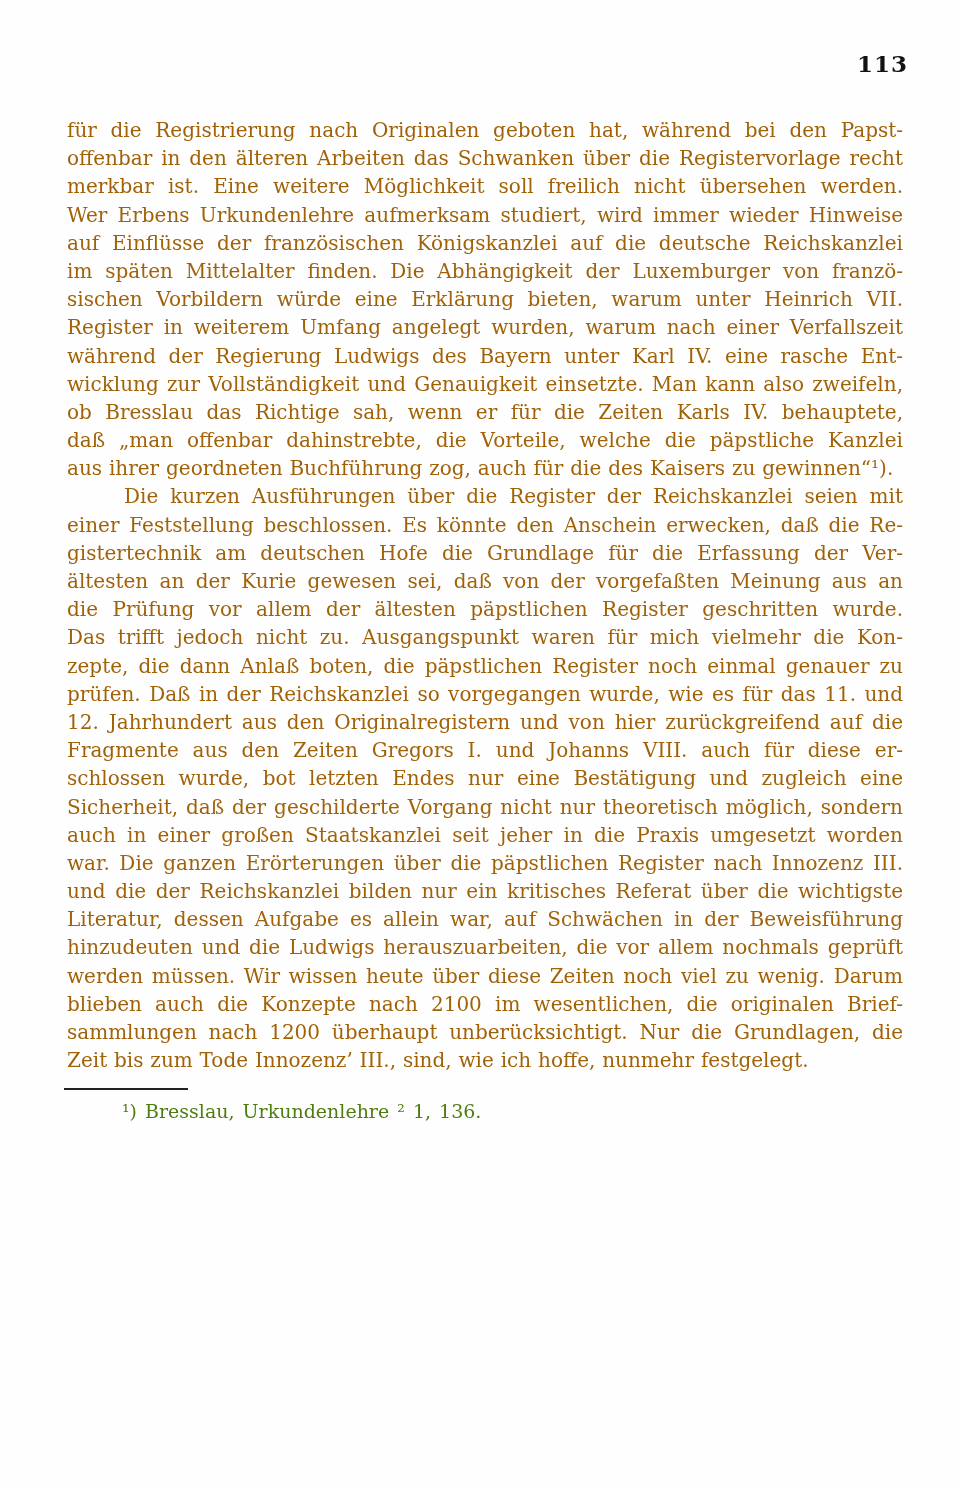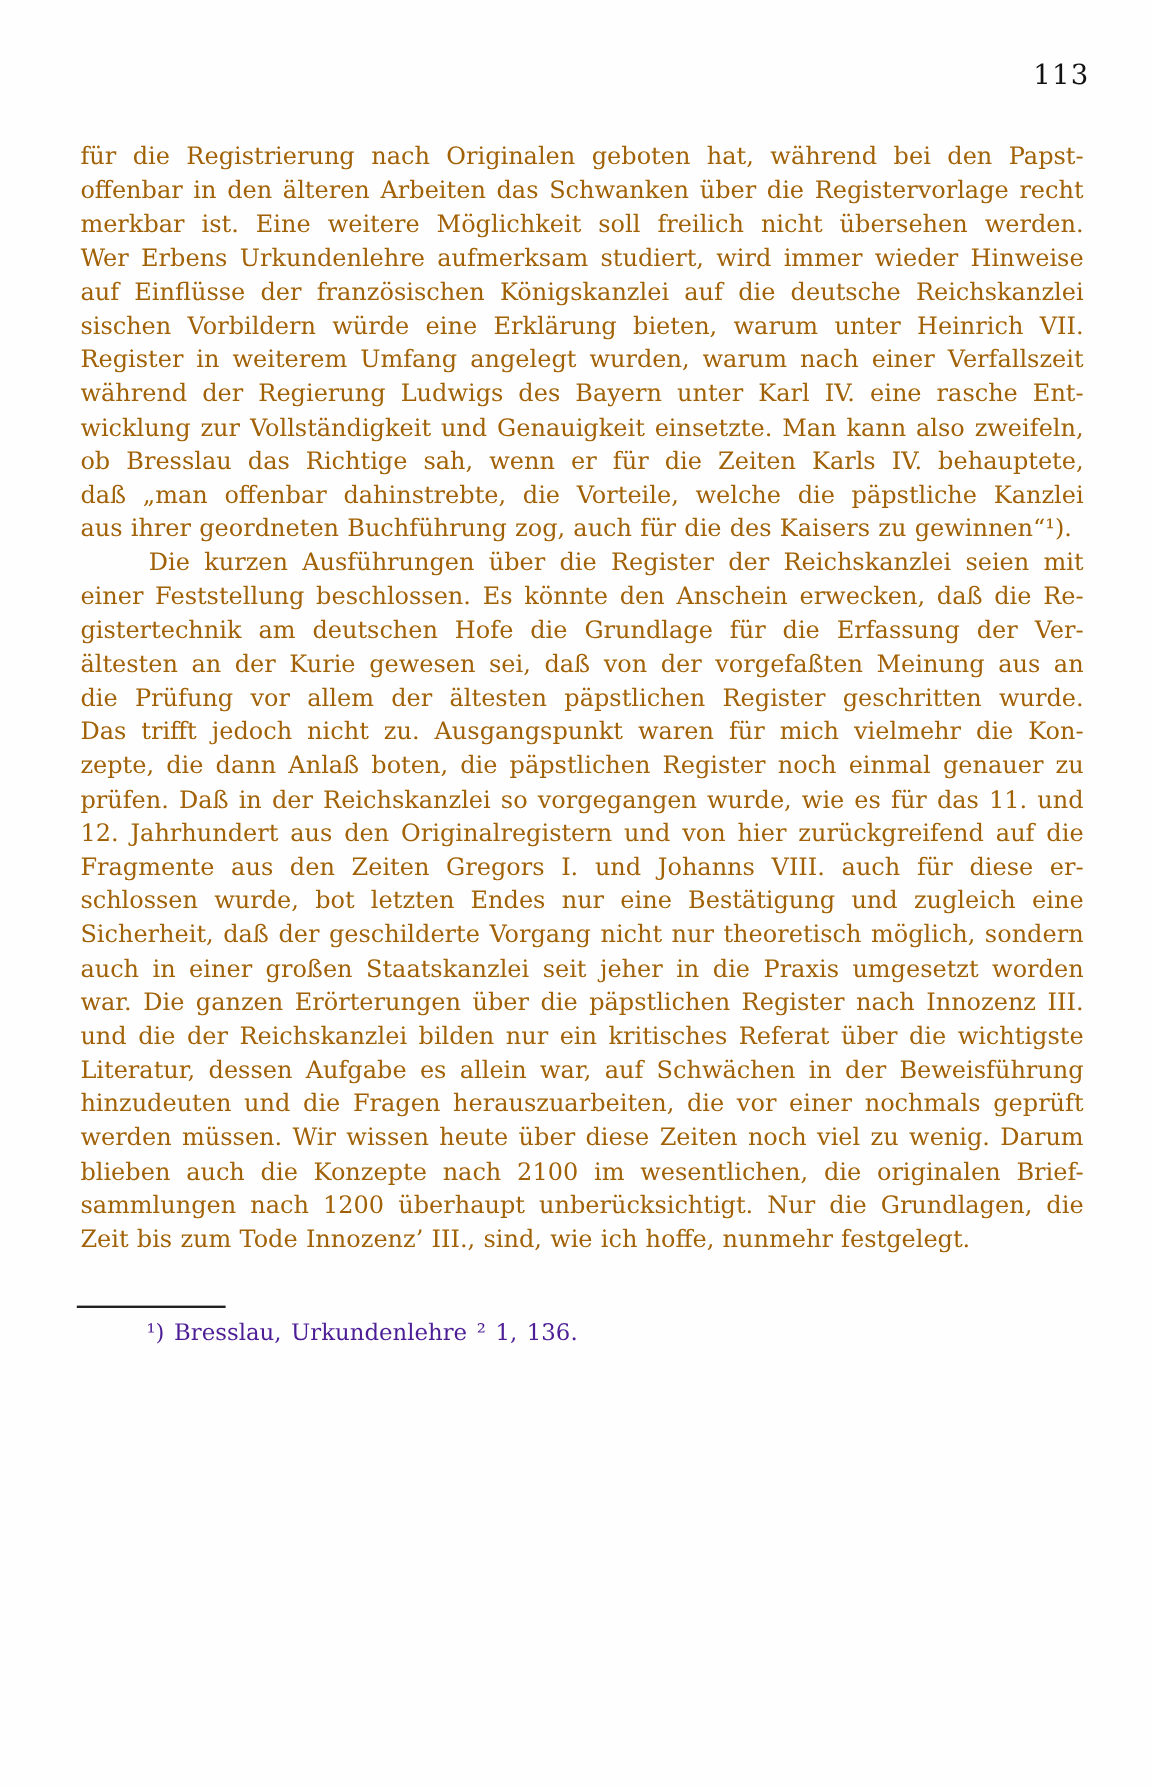--- a/index.html
+++ b/index.html
@@ -16,20 +16,21 @@
     color: #111111;
     overflow: hidden;
   }
   .page-number {
     position: absolute;
     top: 50px;
     right: 52px;
     font-size: 23px;
     letter-spacing: 1px;
     color: #121212;
+    font-weight: bold;
   }
   .body-text {
     position: absolute;
     left: 67px;
     top: 116px;
     width: 836px;
   }
   .line {
     height: 28.2px;
     line-height: 28.2px;
@@ -58,35 +59,36 @@
   .footnote {
     position: absolute;
     left: 67px;
     top: 1098px;
     width: 836px;
     padding-left: 55px;
     box-sizing: border-box;
     font-size: 19px;
     line-height: 27px;
     word-spacing: 2px;
-    color: #4c1d95;
+    color: #4d7c0f;
   }
 </style>
 </head>
 <body>
 
 <div class="page">
   <div class="page-number">113</div>
 
   <div class="body-text">
       <div class="line">für die Registrierung nach Originalen geboten hat, während bei den Papst-</div>
       <div class="line">offenbar in den älteren Arbeiten das Schwanken über die Registervorlage recht</div>
       <div class="line">merkbar ist.  Eine weitere Möglichkeit soll freilich nicht übersehen werden.</div>
       <div class="line">Wer Erbens Urkundenlehre aufmerksam studiert, wird immer wieder Hinweise</div>
       <div class="line">auf Einflüsse der französischen Königskanzlei auf die deutsche Reichskanzlei</div>
+      <div class="line">im späten Mittelalter finden.  Die Abhängigkeit der Luxemburger von franzö-</div>
       <div class="line">sischen Vorbildern würde eine Erklärung bieten, warum unter Heinrich VII.</div>
       <div class="line">Register in weiterem Umfang angelegt wurden, warum nach einer Verfallszeit</div>
       <div class="line">während der Regierung Ludwigs des Bayern unter Karl IV. eine rasche Ent-</div>
       <div class="line">wicklung zur Vollständigkeit und Genauigkeit einsetzte. Man kann also zweifeln,</div>
       <div class="line">ob Bresslau das Richtige sah, wenn er für die Zeiten Karls IV. behauptete,</div>
       <div class="line">daß „man offenbar dahinstrebte, die Vorteile, welche die päpstliche Kanzlei</div>
       <div class="line para-end">aus ihrer geordneten Buchführung zog, auch für die des Kaisers zu gewinnen“¹).</div>
       <div class="line indent">Die kurzen Ausführungen über die Register der Reichskanzlei seien mit</div>
       <div class="line">einer Feststellung beschlossen.  Es könnte den Anschein erwecken, daß die Re-</div>
       <div class="line">gistertechnik am deutschen Hofe die Grundlage für die Erfassung der Ver-</div>
@@ -96,21 +98,21 @@
       <div class="line">zepte, die dann Anlaß boten, die päpstlichen Register noch einmal genauer zu</div>
       <div class="line">prüfen.  Daß in der Reichskanzlei so vorgegangen wurde, wie es für das 11. und</div>
       <div class="line">12. Jahrhundert aus den Originalregistern und von hier zurückgreifend auf die</div>
       <div class="line">Fragmente aus den Zeiten Gregors I. und Johanns VIII. auch für diese er-</div>
       <div class="line">schlossen wurde, bot letzten Endes nur eine Bestätigung und zugleich eine</div>
       <div class="line">Sicherheit, daß der geschilderte Vorgang nicht nur theoretisch möglich, sondern</div>
       <div class="line">auch in einer großen Staatskanzlei seit jeher in die Praxis umgesetzt worden</div>
       <div class="line">war.  Die ganzen Erörterungen über die päpstlichen Register nach Innozenz III.</div>
       <div class="line">und die der Reichskanzlei bilden nur ein kritisches Referat über die wichtigste</div>
       <div class="line">Literatur, dessen Aufgabe es allein war, auf Schwächen in der Beweisführung</div>
-      <div class="line">hinzudeuten und die Fragen herauszuarbeiten, die vor einer nochmals geprüft</div>
+      <div class="line">hinzudeuten und die Ludwigs herauszuarbeiten, die vor allem nochmals geprüft</div>
       <div class="line">werden müssen.  Wir wissen heute über diese Zeiten noch viel zu wenig.  Darum</div>
       <div class="line">blieben auch die Konzepte nach 2100 im wesentlichen, die originalen Brief-</div>
       <div class="line">sammlungen nach 1200 überhaupt unberücksichtigt.  Nur die Grundlagen, die</div>
       <div class="line para-end">Zeit bis zum Tode Innozenz’ III., sind, wie ich hoffe, nunmehr festgelegt.</div>
     </div>
 
   <div class="footnote-rule"></div>
 
   <div class="footnote">¹) Bresslau, Urkundenlehre ² 1, 136.</div>
 </div>

